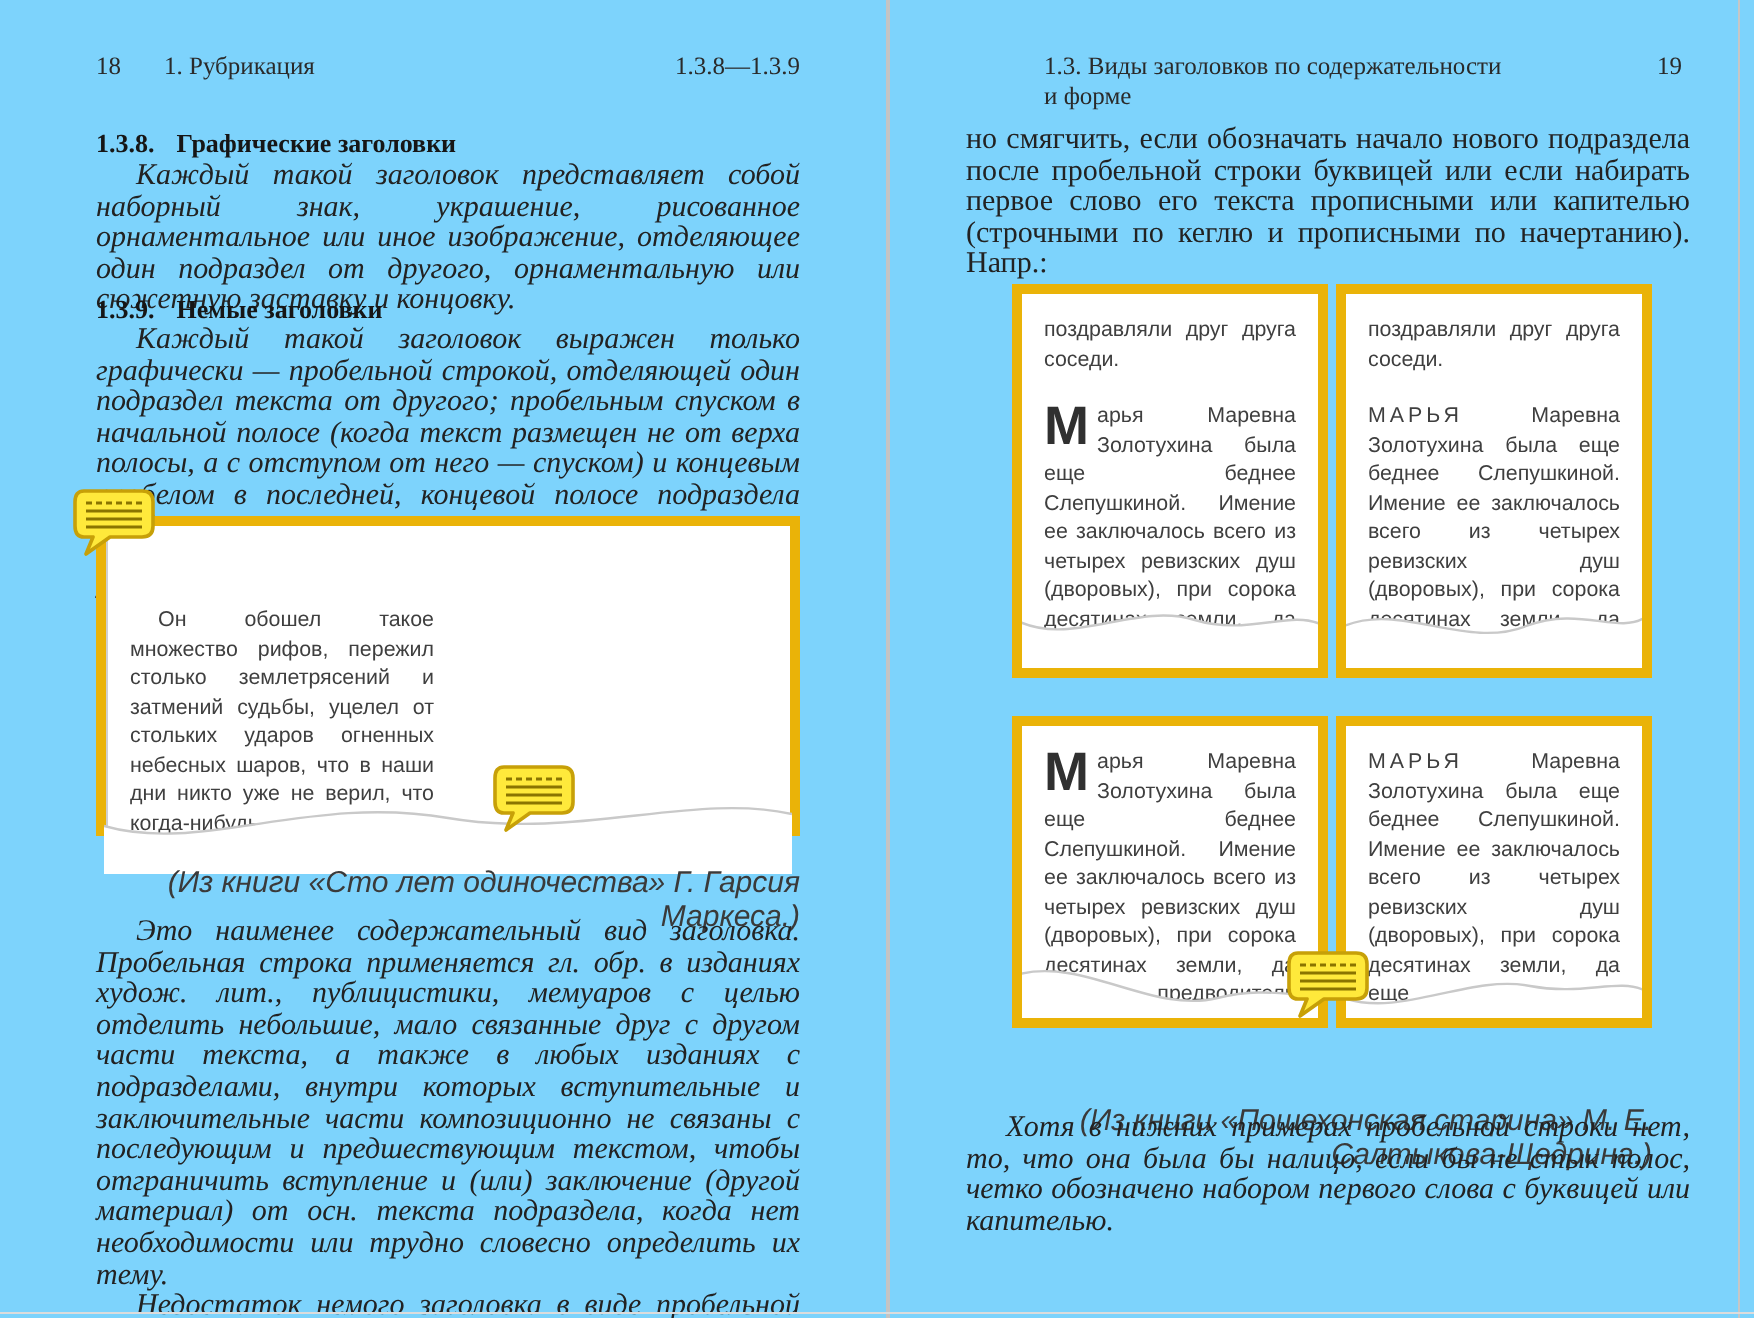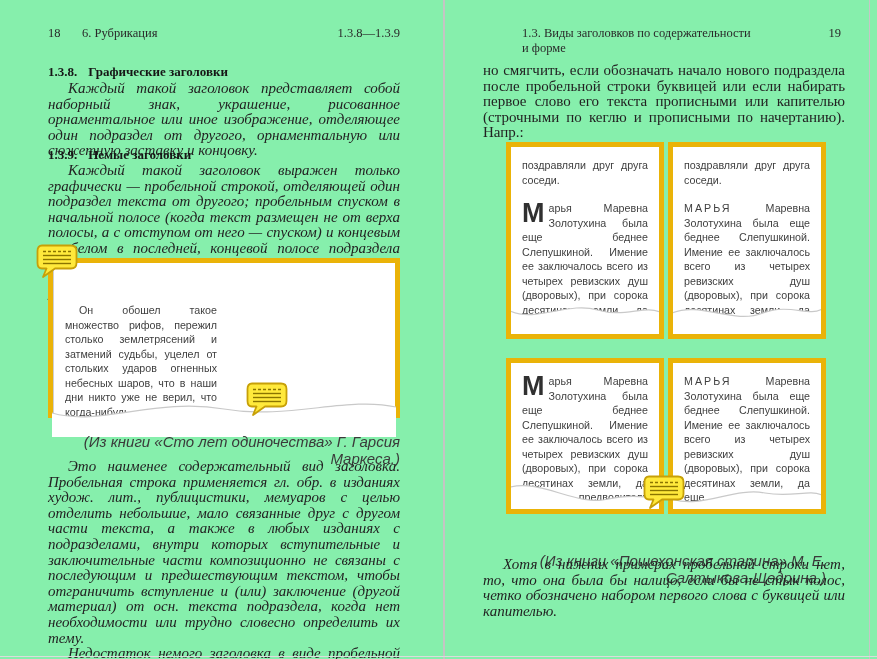--- a/index.html
+++ b/index.html
@@ -1,16 +1,16 @@
 <!DOCTYPE html>
 <html><head>
 <meta charset="utf-8">
 <style>
   html,body{margin:0;padding:0;background:#ffffff;}
-  .stage{position:relative;width:877px;height:659px;background:#86efac;overflow:hidden;
+  .stage{position:relative;width:877px;height:659px;background:#7dd3fc;overflow:hidden;
          font-family:"Liberation Serif", serif;color:#1f1f1f;}
   .gutter{position:absolute;top:0;width:2px;height:659px;background:#c4c4c4;}
   .edge-right{position:absolute;top:0;left:869px;width:1px;height:659px;background:#c6c6c6;}
   .edge-bottom{position:absolute;left:0;top:656px;width:877px;height:1px;background:#dcdcdc;}
 
   .absL{position:absolute;left:48px;width:352px;}
   .absR{position:absolute;left:483px;width:362px;gap:39px;}
 
   .runhead{font-size:12.5px;display:flex;align-items:baseline;color:#2a2a2a;}
   .runhead .pgnum{min-width:14px;}
@@ -47,21 +47,21 @@
   .note-icon{position:absolute;width:42px;height:35px;z-index:5;cursor:pointer;}
 </style>
 </head>
 <body>
 
 <div class="stage">
 
   <div>
     <div class="runhead absL" style="top:26px;">
       <span class="pgnum">18</span>
-      <span class="chap">6. Рубрикация</span>
+      <span class="chap">1. Рубрикация</span>
       <span class="spacer"></span>
       <span>1.3.8—1.3.9</span>
     </div>
 
     <div class="sechead absL" style="top:64px;">
       <span class="num">1.3.8.</span>
       <span>Графические заголовки</span>
     </div>
     <p class="body ind absL" style="top:81px;">Каждый такой заголовок представляет собой наборный знак, украшение, рисованное орнаментальное или иное изображение, отделяющее один подраздел от другого, орнаментальную или сюжетную заставку и концовку.</p>
 

